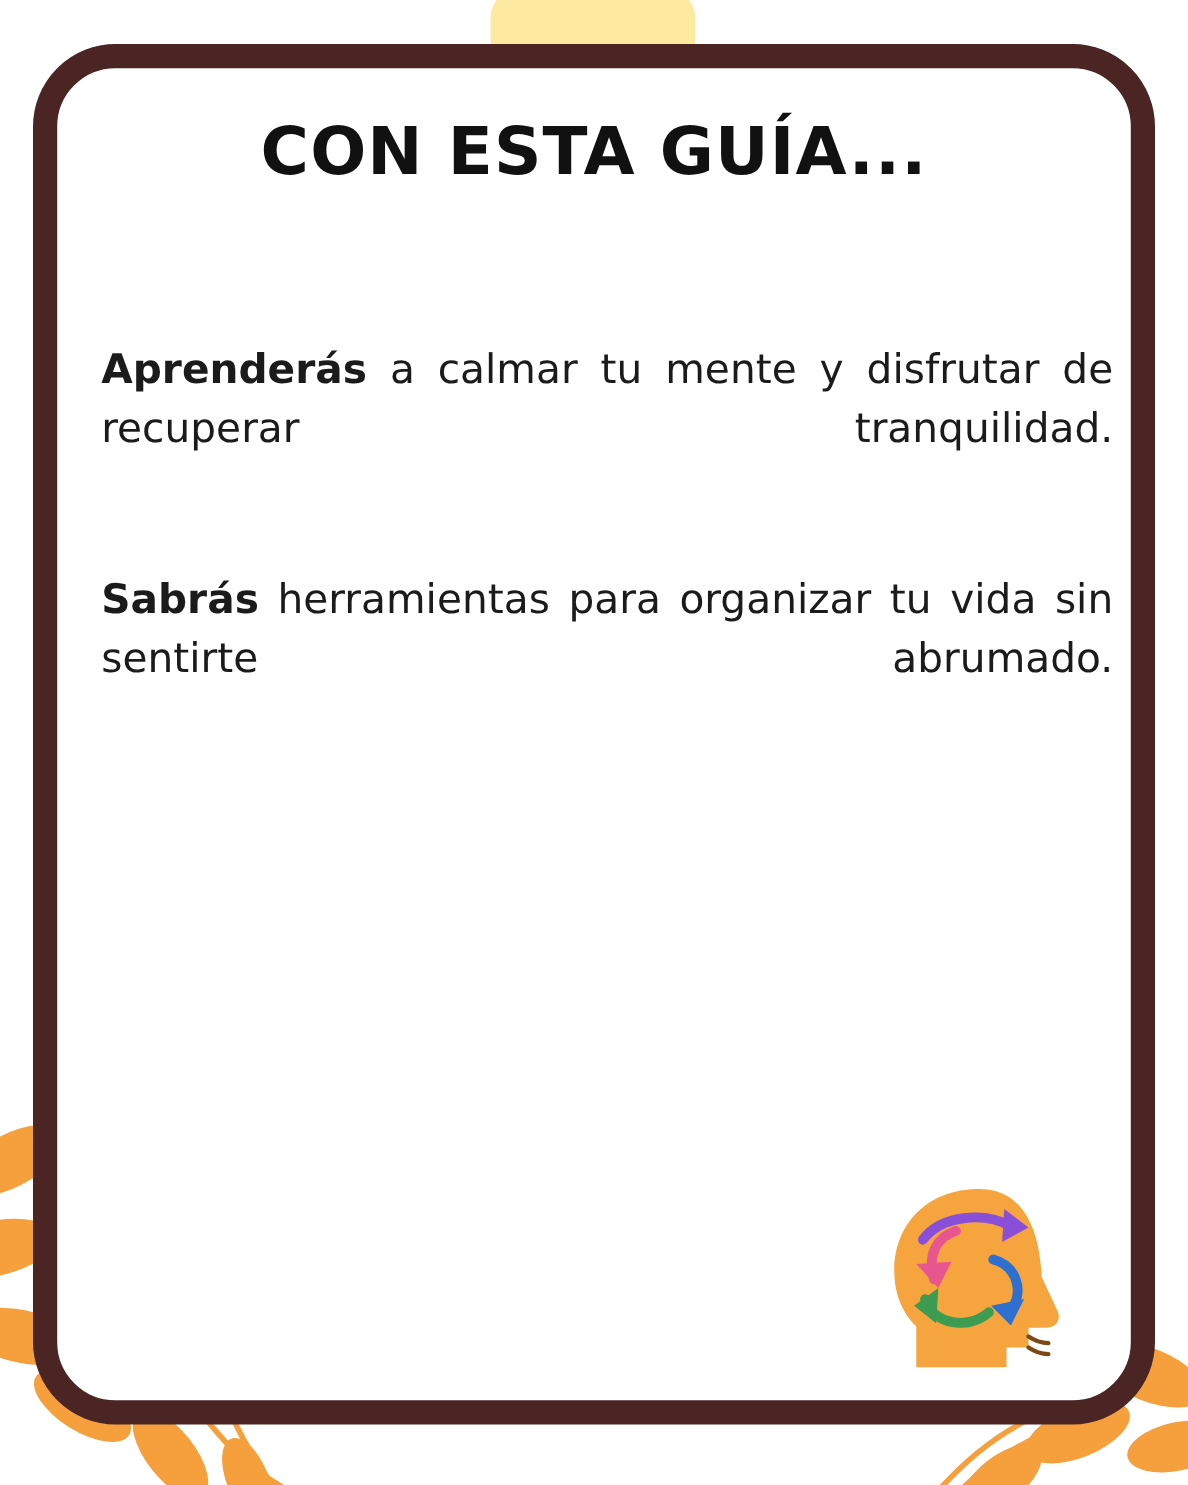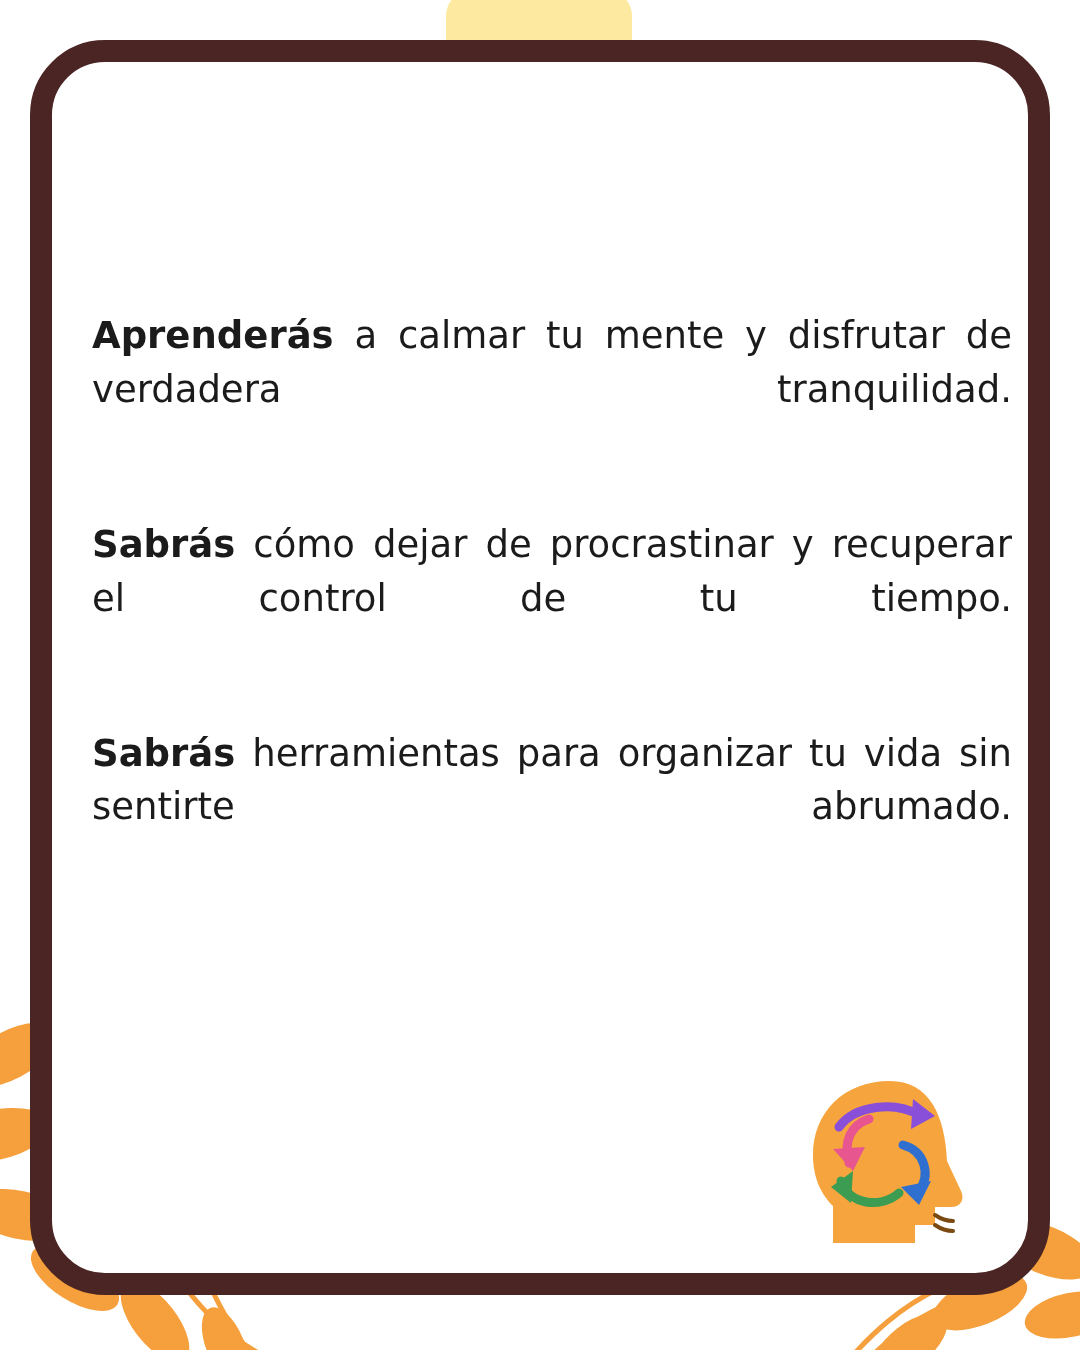--- a/index.html
+++ b/index.html
@@ -149,31 +149,29 @@
       <ellipse cx="110" cy="135" rx="44" ry="21" transform="rotate(-38 110 135)"></ellipse>
     </g>
     <g stroke="#f5a03c" stroke-width="5" fill="none" stroke-linecap="round">
       <path d="M40 160 C 72 122, 102 96, 140 78"></path>
       <path d="M58 160 C 86 130, 112 110, 146 95"></path>
     </g>
   </svg>
 
   <div class="card-frame"></div>
 
+  <div class="title">CON ESTA GUÍA...</div>
 
   <div class="benefits">
 
     <p class="benefit">
-      <b>Aprenderás</b><span> a calmar tu mente y disfrutar de verdadera tranquilidad.</span>
+      <b>Aprenderás</b><span> a calmar tu mente y disfrutar de recuperar tranquilidad.</span>
     </p>
 
 
-    <p class="benefit">
-      <b>Sabrás</b><span> cómo dejar de procrastinar y recuperar el control de tu tiempo.</span>
-    </p>
 
 
     <p class="benefit">
       <b>Sabrás</b><span> herramientas para organizar tu vida sin sentirte abrumado.</span>
     </p>
 
   </div>
 
   <svg class="head-icon" viewBox="0 0 190 180">
     <path d="M95 6 C 48 6, 18 38, 18 80 C 18 104, 27 120, 38 131 L 38 168 L 120 168 L 120 150 L 140 150 L 140 132 L 156 132 C 166 132, 170 124, 166 116 L 152 86 C 150 40, 134 6, 95 6 Z" fill="#f6a53e"></path>

